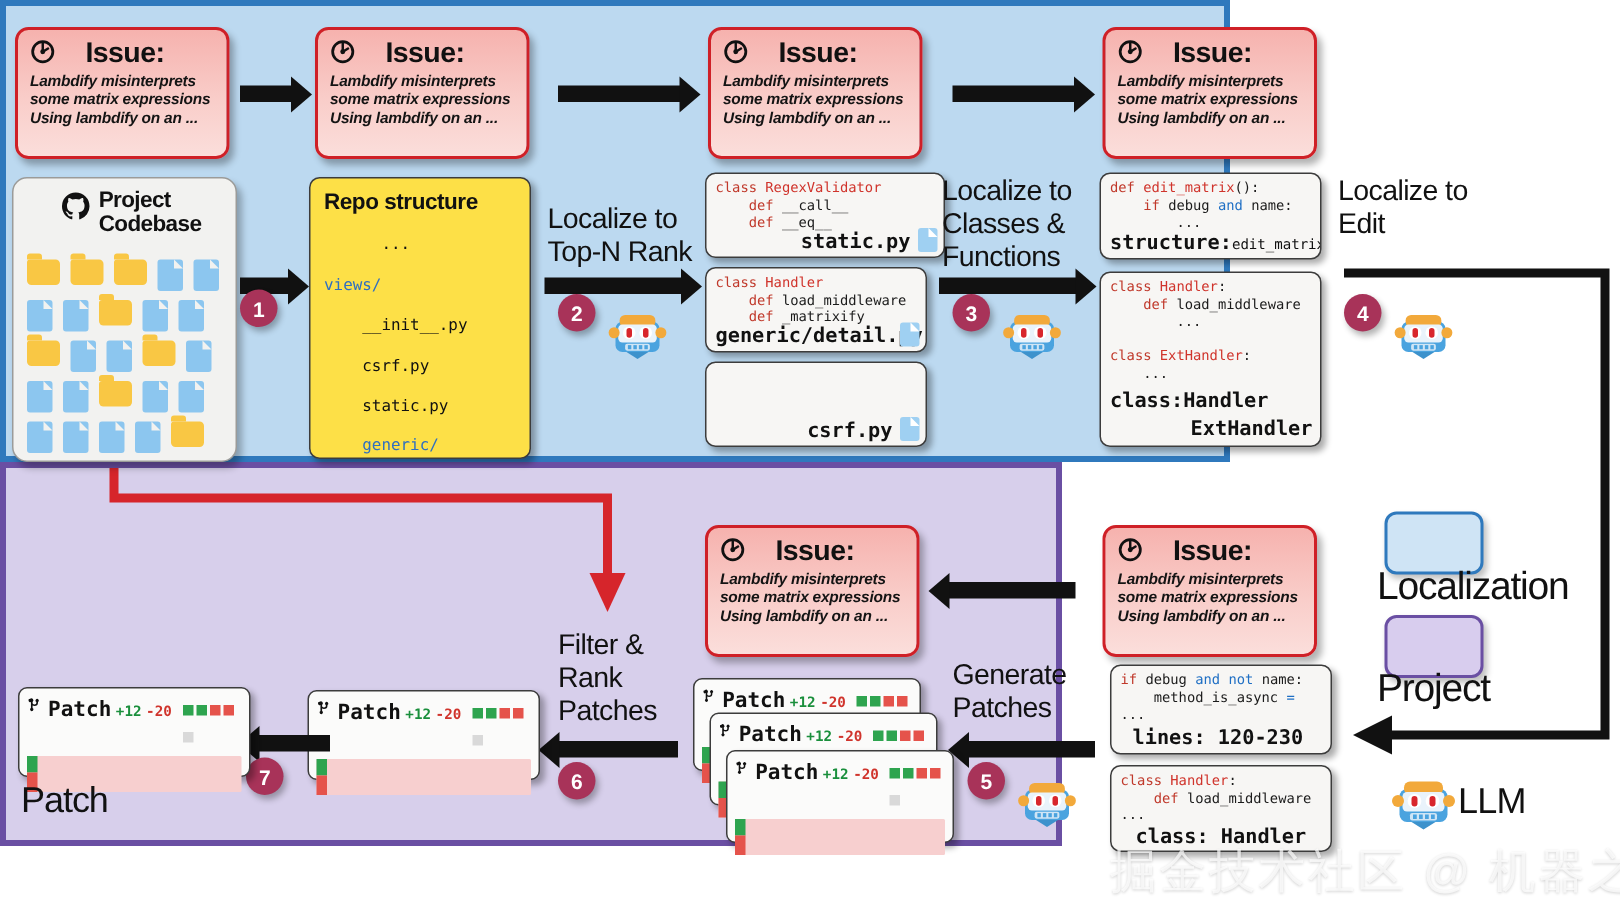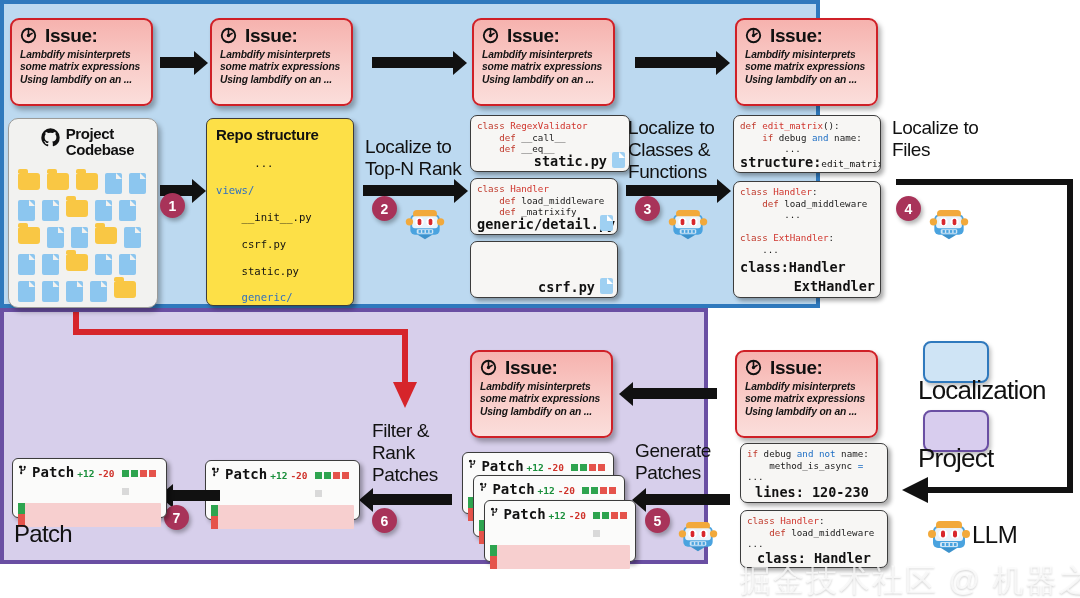--- a/index.html
+++ b/index.html
@@ -7,21 +7,21 @@
        font-family:"Liberation Sans",sans-serif;}
   .stage{position:absolute;left:0;top:0;width:1080px;height:598px;}
   .abs{position:absolute;}
   #loc-box{left:190px;top:8px;width:812px;height:300px;background:#bcd9f0;border:4px solid #2f79bd;}
   #rep-box{left:192px;top:330px;width:700px;height:248px;background:#d7cfeb;border:4px solid #6a4fa3;}
 
   
   .issue{position:absolute;border:2.5px solid #cf2027;border-radius:9px;
          background:linear-gradient(180deg,#f6b2ae 0%,#f9cdc9 55%,#fbdedb 100%);
          box-shadow:3px 4px 5px rgba(0,0,0,.3);padding:6px 8px 7px 8px;box-sizing:border-box;}
-  .issue-head{display:flex;align-items:center;gap:8px;}
+  .issue-head{display:flex;gap:20px;}
   .issue-title{font-weight:bold;font-size:19px;color:#111;letter-spacing:-.4px;line-height:1;}
   .issue-body{margin-top:4px;font-style:italic;font-weight:bold;font-size:10.3px;
               line-height:12.4px;color:#141414;letter-spacing:-.15px;}
   .issue-ico{width:17px;height:17px;flex:0 0 17px;}
 
   
   .card{position:absolute;background:#f7f6f4;border:1.6px solid #3c3c3c;border-radius:7px;
         box-shadow:3px 3px 4px rgba(0,0,0,.33);box-sizing:border-box;overflow:hidden;}
   .code{font-family:"DejaVu Sans Mono","Liberation Mono",monospace;font-size:9.2px;
         line-height:11.6px;color:#1b1b1b;white-space:pre;}
@@ -334,21 +334,21 @@
         ...
 
 <span class="kw">class </span><span class="rd">ExtHandler</span>:
     ...</div>
     <div class="big" style="position:absolute;left:6px;bottom:22px;">class:Handler</div>
     <div class="big" style="position:absolute;right:5px;bottom:3px;">ExtHandler</div>
   </div>
 
   <div class="steplabel" style="left:892px;top:117px;width:120px;">
     <div>Localize to</div>
-    <div>Files</div>
+    <div>Edit</div>
   </div>
   <div class="badge" style="left:896px;top:196px;">4</div>
   <svg class="bot" style="left:927px;top:198px;" viewBox="0 0 48 48">
     <rect x="8" y="18" width="32" height="22" rx="5" fill="#4aa3df"></rect>
     <rect x="11" y="13" width="26" height="9" rx="4" fill="#f2a93b"></rect>
     <rect x="10" y="20" width="28" height="13" rx="3" fill="#e9f3fb"></rect>
     <circle cx="18" cy="26" r="4.6" fill="#fff"></circle>
       <circle cx="30" cy="26" r="4.6" fill="#fff"></circle>
     <rect x="16" y="22.6" width="4" height="7" rx="2" fill="#d8262c"></rect>
     <rect x="28" y="22.6" width="4" height="7" rx="2" fill="#d8262c"></rect>

